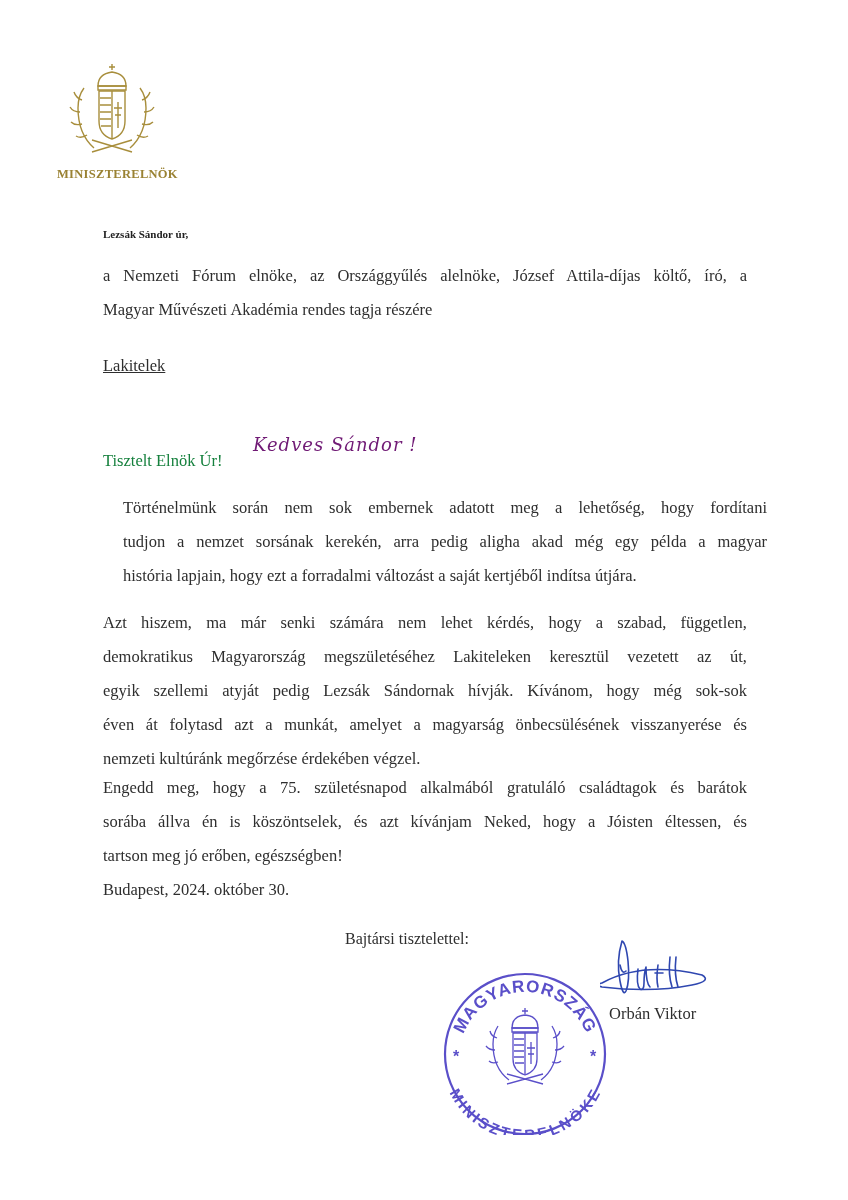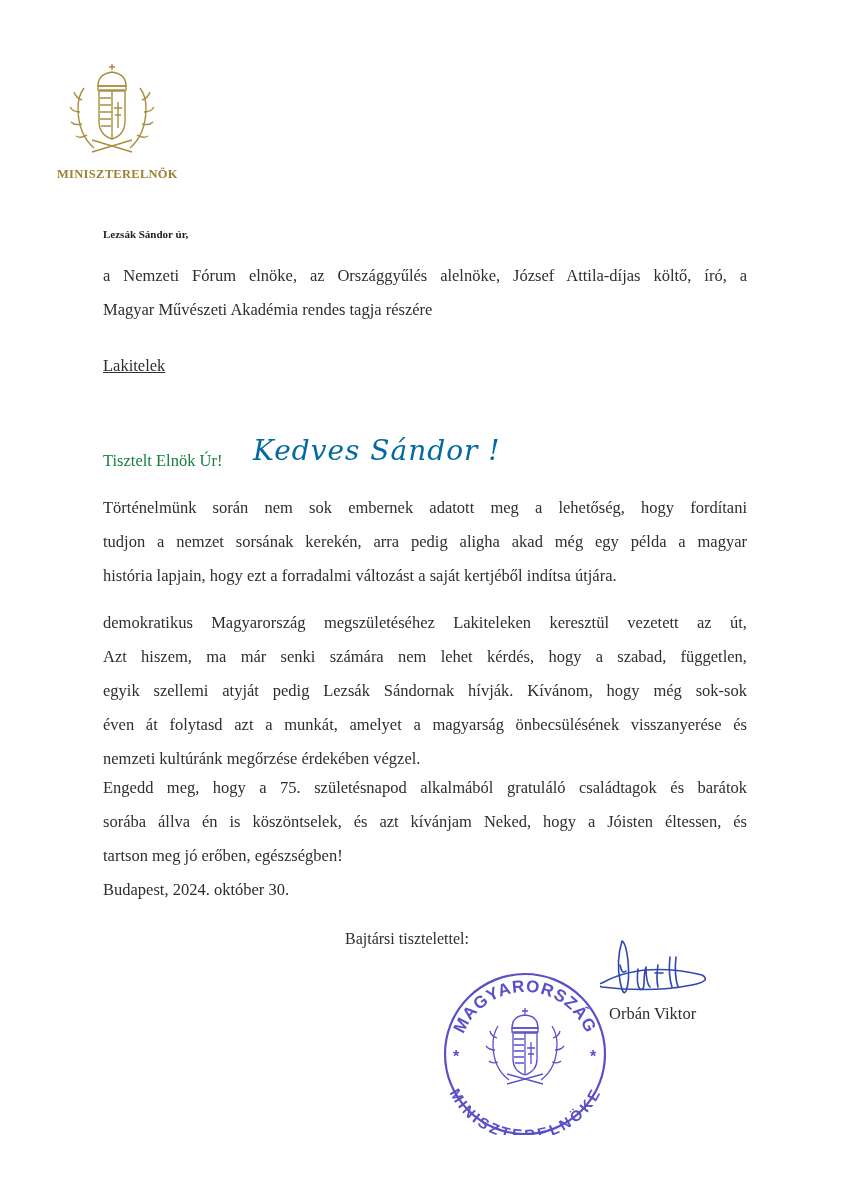--- a/index.html
+++ b/index.html
@@ -11,23 +11,23 @@
   .crest { left:66px; top:60px; width:92px; height:104px; }
   .office { left:57px; top:167px; font-family:Liberation Serif, serif;
     font-weight:bold; font-size:12.5px; color:#9a8233; letter-spacing:0.3px; }
   .addressee { left:103px; top:228px; font-weight:bold; font-size:11px; color:#222; }
   .txt { font-size:16.5px; line-height:34px; color:#2e2e2e; }
   .just { text-align:justify; text-align-last:justify; }
   .title-lines { left:103px; top:259px; width:644px; }
   .city { left:103px; top:356px; font-size:16.5px; text-decoration:underline; color:#2e2e2e; }
   .salutation { left:103px; top:451px; font-size:16.5px; color:#15803d; }
   .handwrite { left:253px; top:434px; font-family:"DejaVu Serif",serif; font-style:italic;
-    font-size:28px; color:#0369a1; letter-spacing:1px; }
+    font-size:18px; color:#701a75; letter-spacing:1px; }
   .para { left:103px; width:644px; }
-  .p1 { top:491px; }
+  .p1 { top:491px;margin-left:20px; }
   .p2 { top:606px; }
   .p3 { top:771px; }
   .date { left:103px; top:880px; font-size:16.5px; color:#2e2e2e; }
   .closing { left:345px; top:930px; font-size:16px; color:#2e2e2e;text-align:center; }
   .signer { left:609px; top:1004px; font-size:16.5px; color:#2e2e2e; }
   .signature { left:600px; top:935px; width:110px; height:80px; }
   .stamp { left:435px; top:970px; width:180px; height:165px; }
   .line { display:block; }
 </style>
 </head>
@@ -63,22 +63,22 @@
 
 <div class="abs salutation">Tisztelt Elnök Úr!</div>
 <div class="abs handwrite">Kedves Sándor !</div>
 
 <div class="abs txt para p1">
   <span class="line just">Történelmünk során nem sok embernek adatott meg a lehetőség, hogy fordítani</span>
   <span class="line just">tudjon a nemzet sorsának kerekén, arra pedig aligha akad még egy példa a magyar</span>
   <span class="line">história lapjain, hogy ezt a forradalmi változást a saját kertjéből indítsa útjára.</span>
 </div>
 <div class="abs txt para p2">
+  <span class="line just">Azt hiszem, ma már senki számára nem lehet kérdés, hogy a szabad, független,</span>
   <span class="line just">demokratikus Magyarország megszületéséhez Lakiteleken keresztül vezetett az út,</span>
-  <span class="line just">Azt hiszem, ma már senki számára nem lehet kérdés, hogy a szabad, független,</span>
   <span class="line just">egyik szellemi atyját pedig Lezsák Sándornak hívják. Kívánom, hogy még sok-sok</span>
   <span class="line just">éven át folytasd azt a munkát, amelyet a magyarság önbecsülésének visszanyerése és</span>
   <span class="line">nemzeti kultúránk megőrzése érdekében végzel.</span>
 </div>
 <div class="abs txt para p3">
   <span class="line just">Engedd meg, hogy a 75. születésnapod alkalmából gratuláló családtagok és barátok</span>
   <span class="line just">sorába állva én is köszöntselek, és azt kívánjam Neked, hogy a Jóisten éltessen, és</span>
   <span class="line">tartson meg jó erőben, egészségben!</span>
 </div>
 

